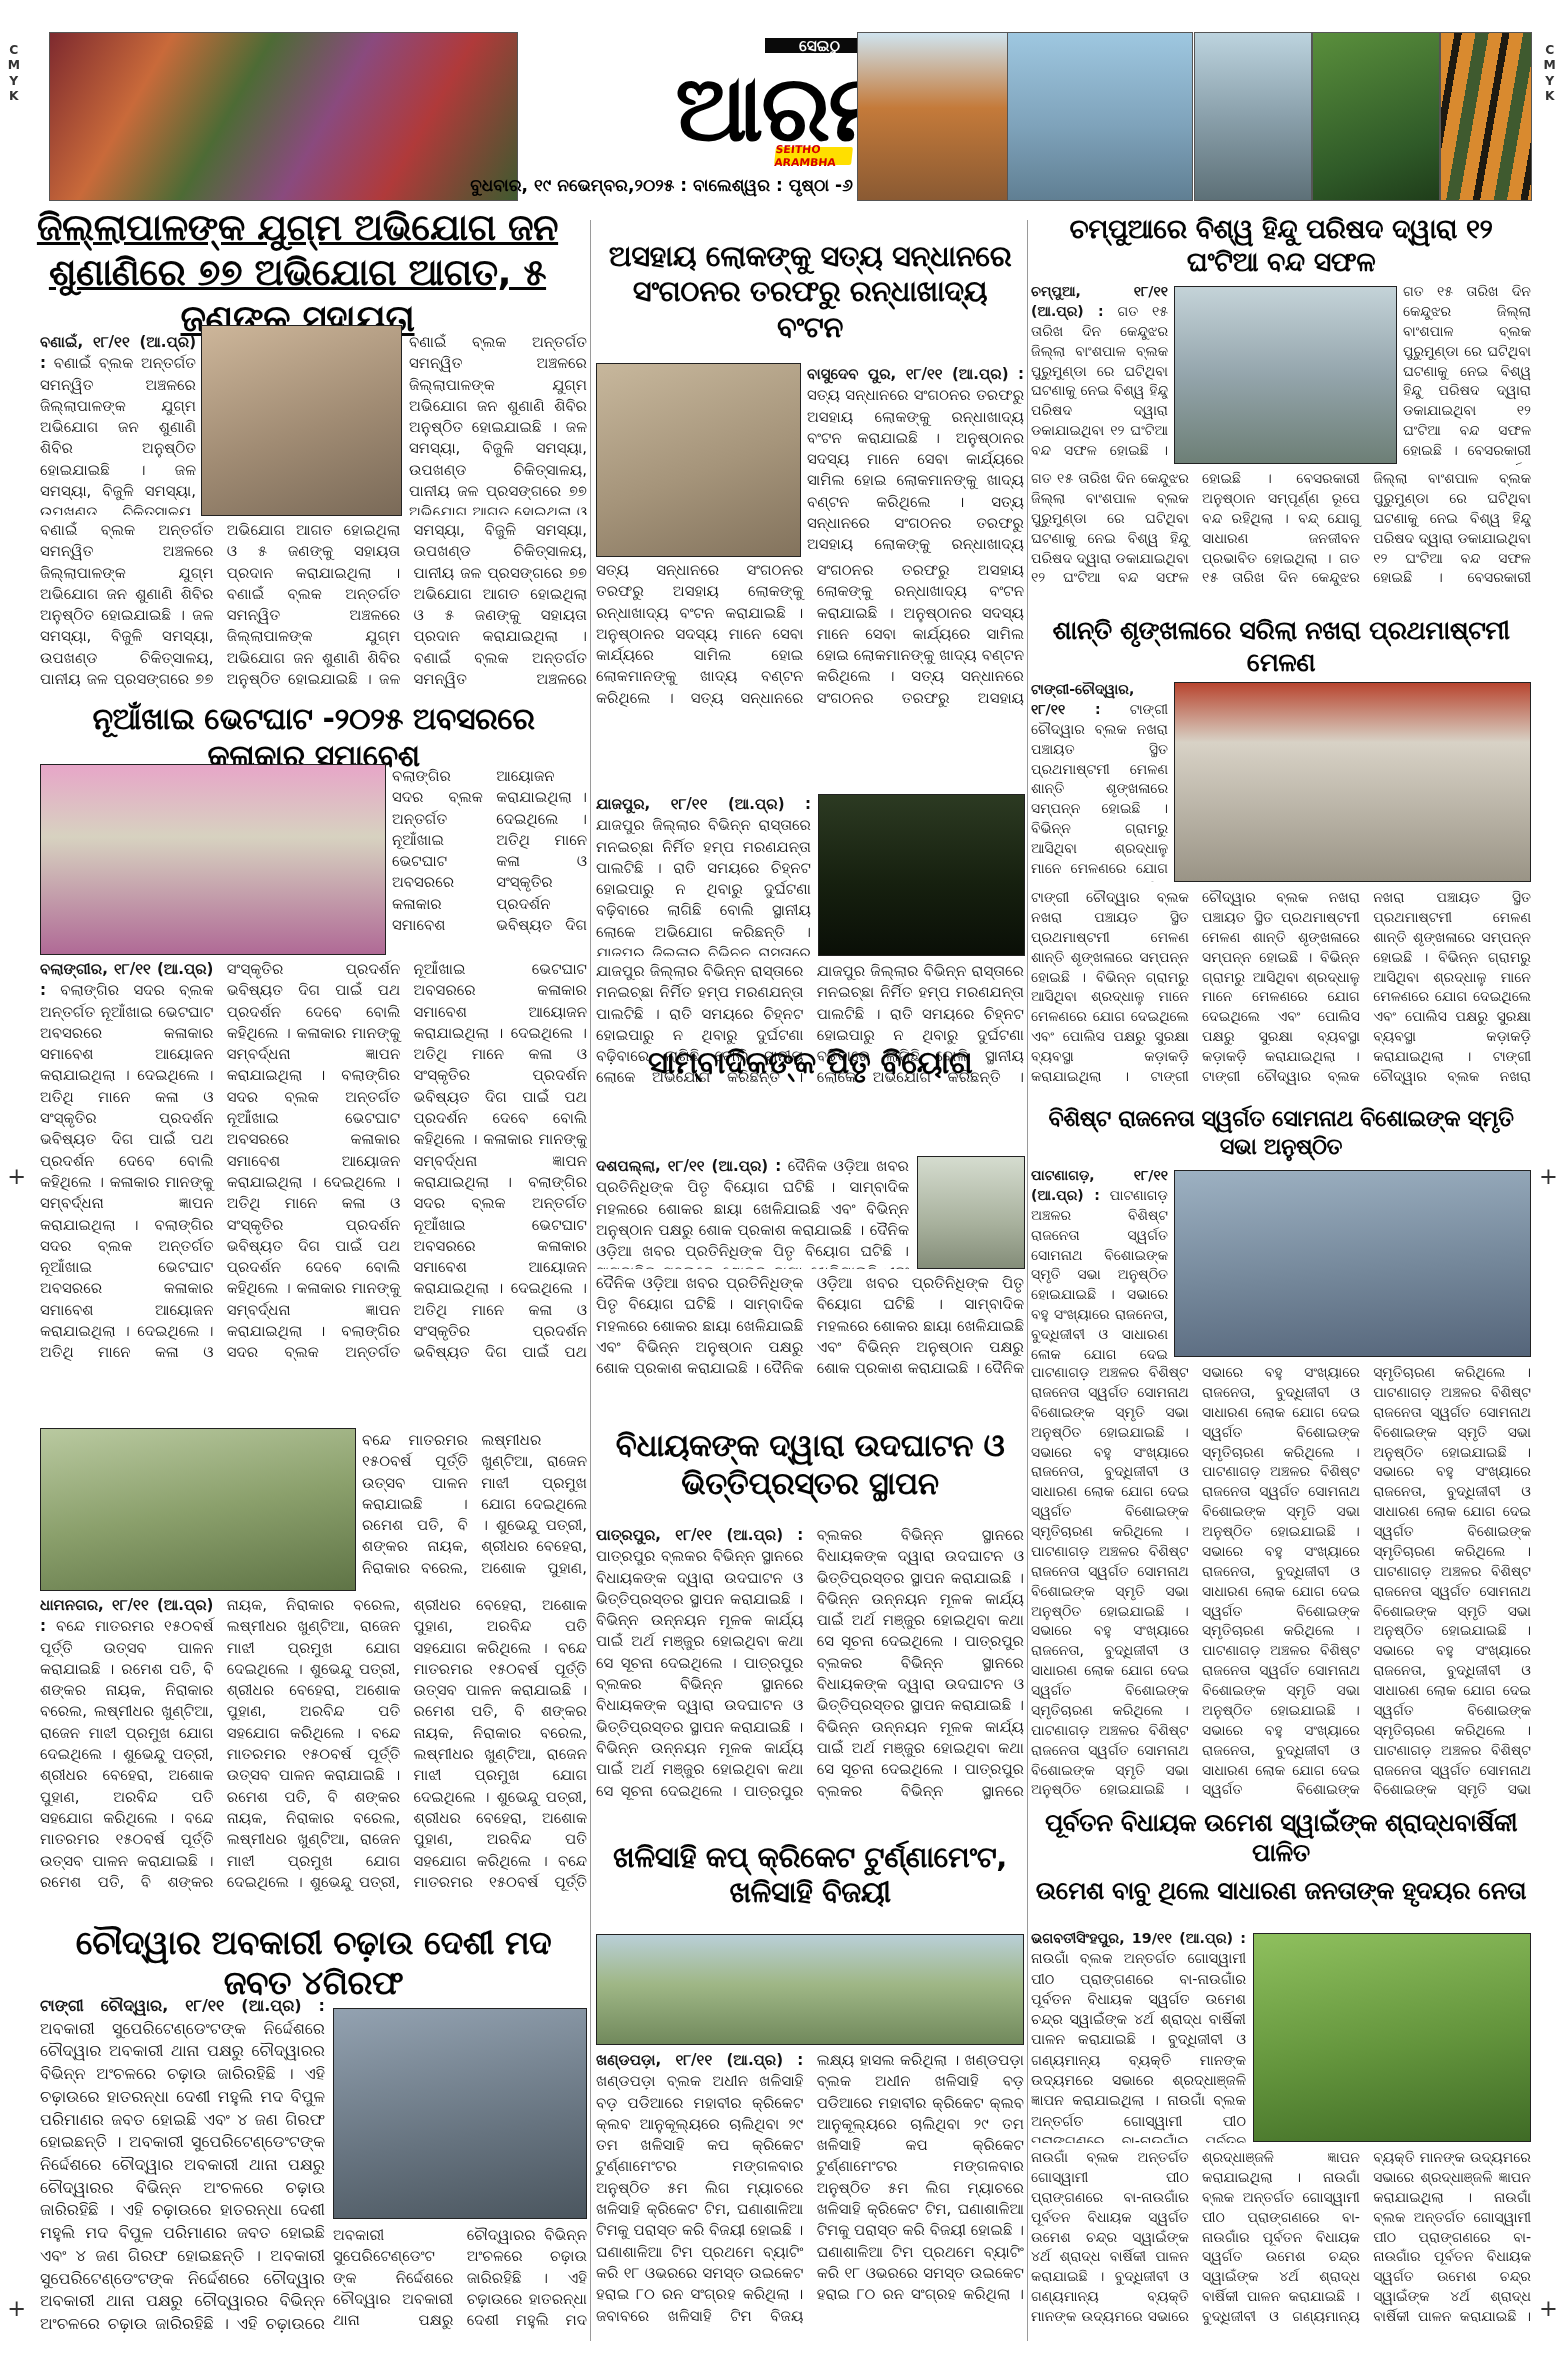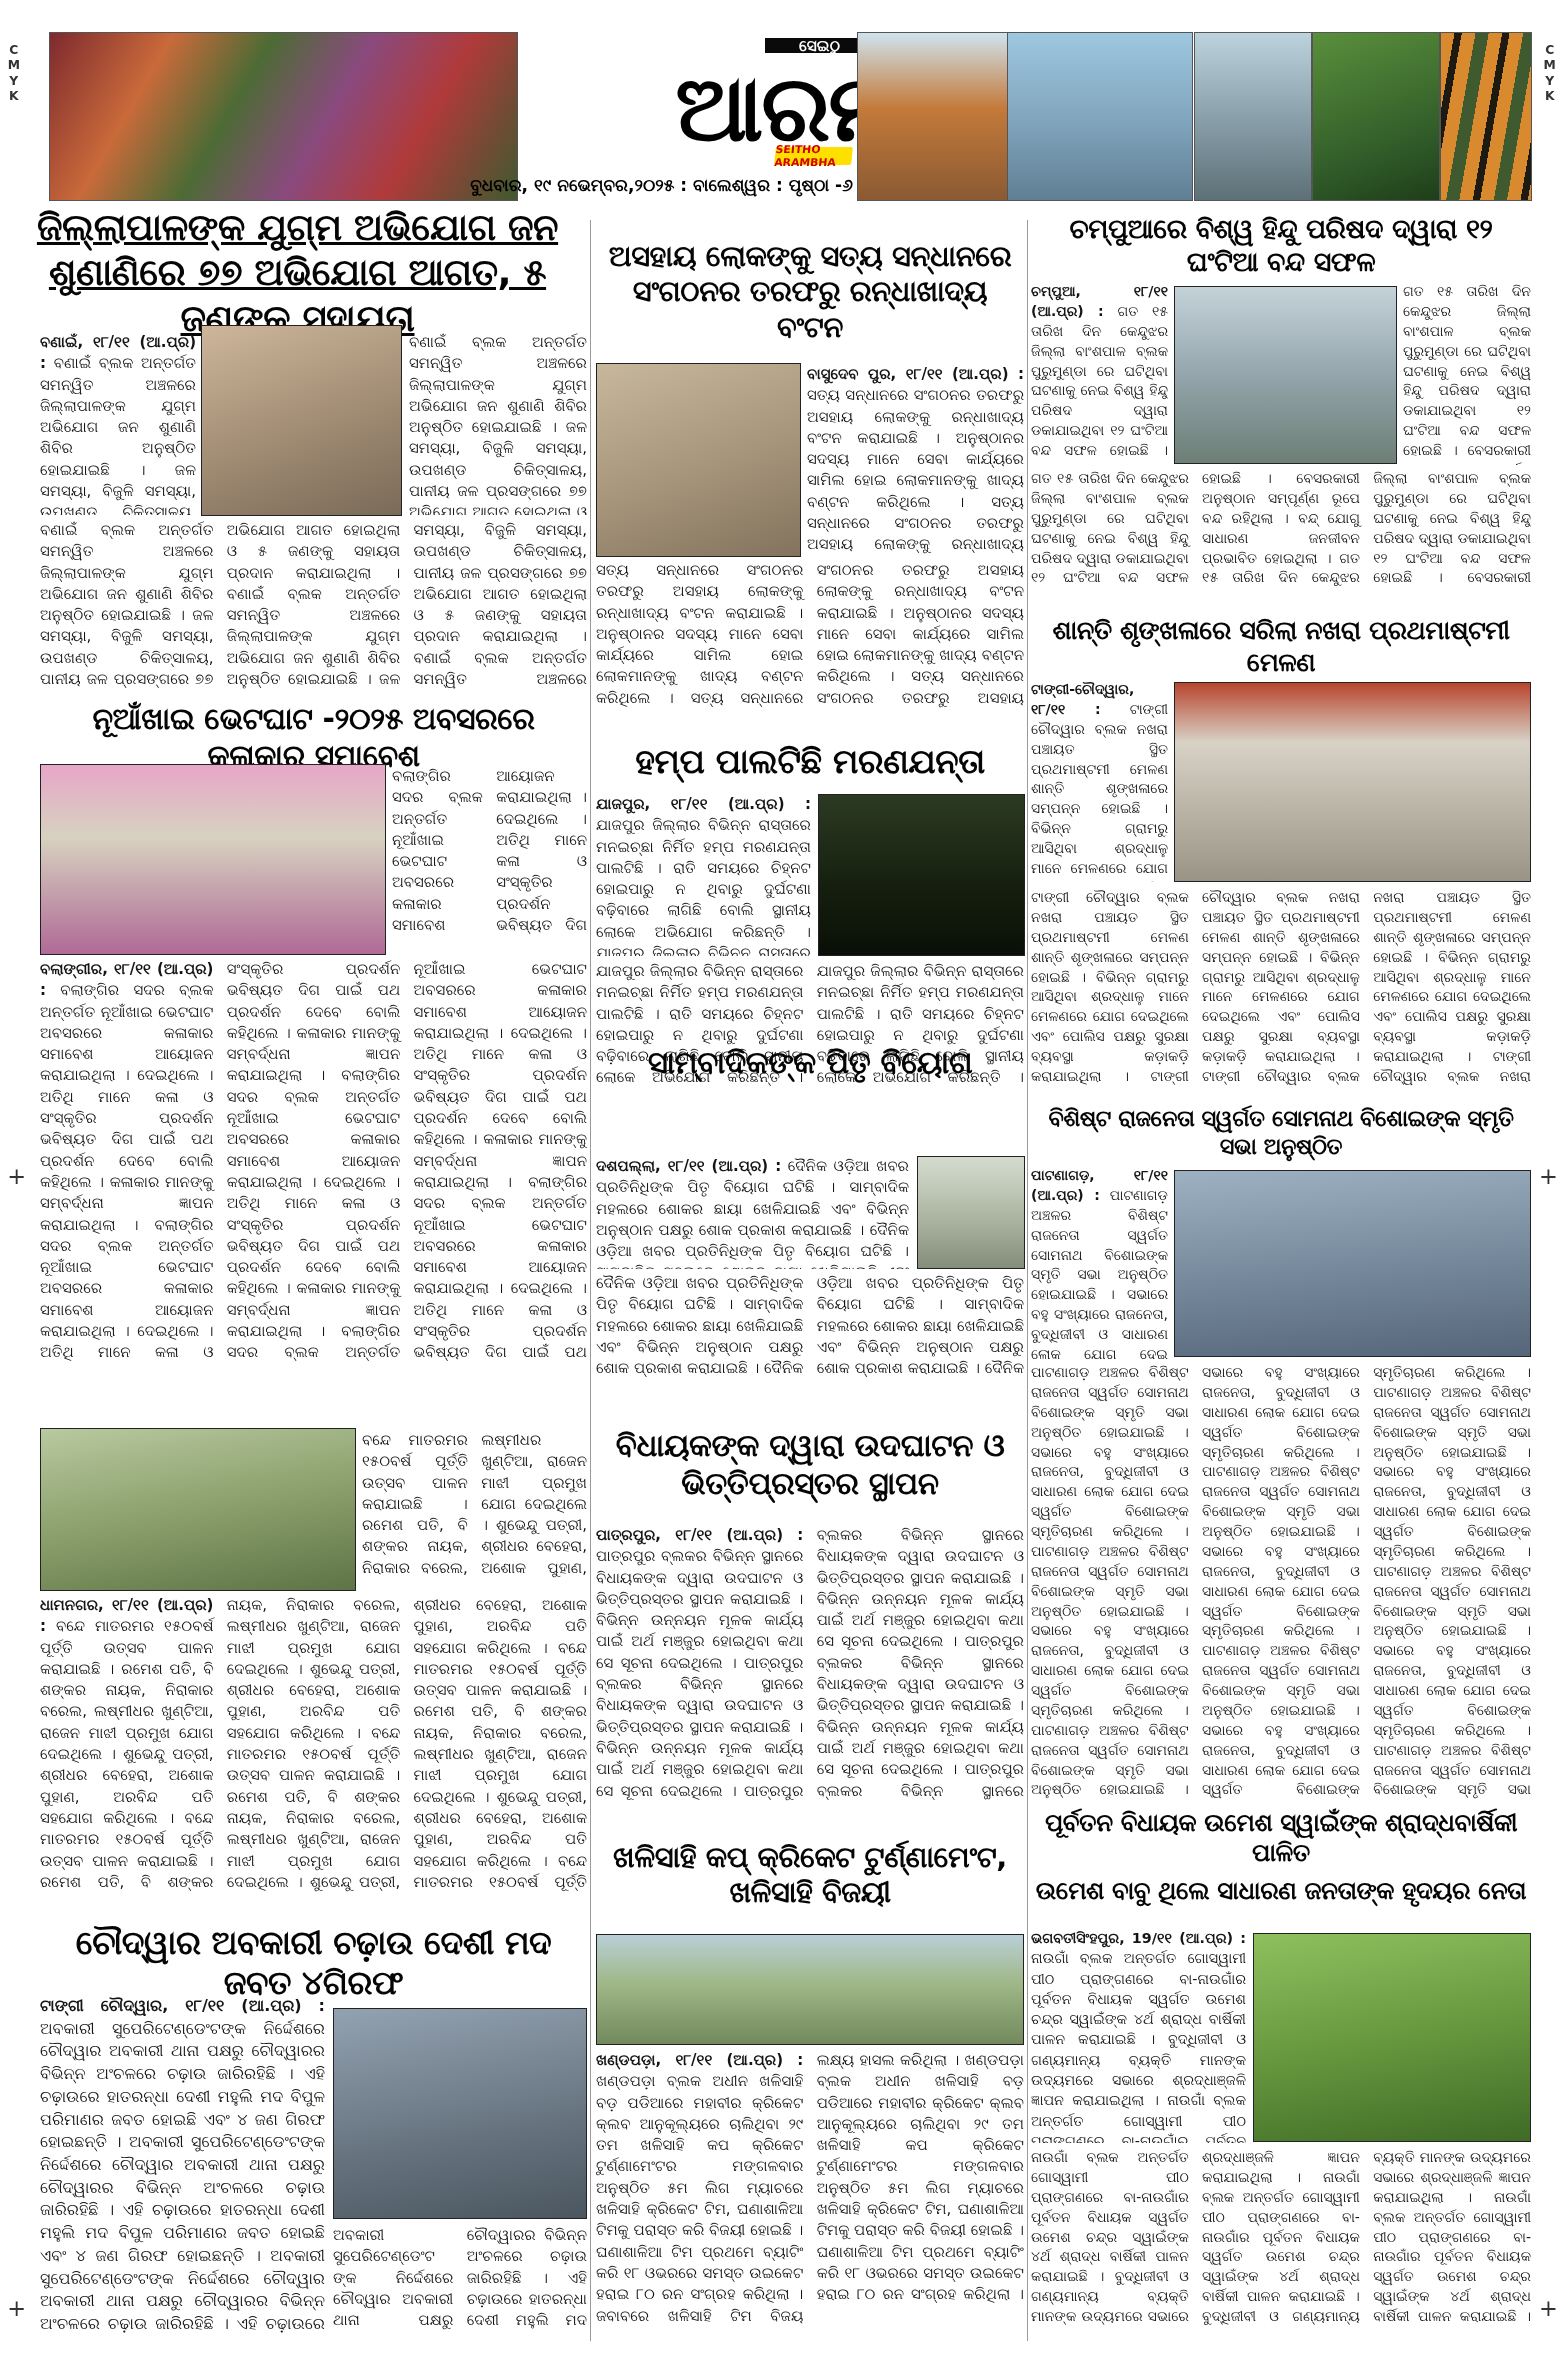--- a/index.html
+++ b/index.html
@@ -146,23 +146,20 @@
   </div>
   <div class="abs photo ph-relief" style="left:596px;top:363px;width:205px;height:194px;"></div>
   <div class="abs body-text" style="left:807px;top:364px;width:217px;height:193px;">
     <span class="byline">ବାସୁଦେବ ପୁର, ୧୮/୧୧ (ଆ.ପ୍ର) :</span>
     <span>ସତ୍ୟ ସନ୍ଧାନରେ ସଂଗଠନର ତରଫରୁ ଅସହାୟ ଲୋକଙ୍କୁ ରନ୍ଧାଖାଦ୍ୟ ବଂଟନ କରାଯାଇଛି । ଅନୁଷ୍ଠାନର ସଦସ୍ୟ ମାନେ ସେବା କାର୍ଯ୍ୟରେ ସାମିଲ ହୋଇ ଲୋକମାନଙ୍କୁ ଖାଦ୍ୟ ବଣ୍ଟନ କରିଥିଲେ । ସତ୍ୟ ସନ୍ଧାନରେ ସଂଗଠନର ତରଫରୁ ଅସହାୟ ଲୋକଙ୍କୁ ରନ୍ଧାଖାଦ୍ୟ ବଂଟନ କରାଯାଇଛି । ଅନୁଷ୍ଠାନର ସଦସ୍ୟ ମାନେ ସେବା କାର୍ଯ୍ୟରେ ସାମିଲ ହୋଇ ଲୋକମାନଙ୍କୁ ଖାଦ୍ୟ ବଣ୍ଟନ କରିଥିଲେ ।</span>
   </div>
   <div class="abs body-text cols2" style="left:596px;top:560px;width:428px;height:157px;">
     <span>ସତ୍ୟ ସନ୍ଧାନରେ ସଂଗଠନର ତରଫରୁ ଅସହାୟ ଲୋକଙ୍କୁ ରନ୍ଧାଖାଦ୍ୟ ବଂଟନ କରାଯାଇଛି । ଅନୁଷ୍ଠାନର ସଦସ୍ୟ ମାନେ ସେବା କାର୍ଯ୍ୟରେ ସାମିଲ ହୋଇ ଲୋକମାନଙ୍କୁ ଖାଦ୍ୟ ବଣ୍ଟନ କରିଥିଲେ । ସତ୍ୟ ସନ୍ଧାନରେ ସଂଗଠନର ତରଫରୁ ଅସହାୟ ଲୋକଙ୍କୁ ରନ୍ଧାଖାଦ୍ୟ ବଂଟନ କରାଯାଇଛି । ଅନୁଷ୍ଠାନର ସଦସ୍ୟ ମାନେ ସେବା କାର୍ଯ୍ୟରେ ସାମିଲ ହୋଇ ଲୋକମାନଙ୍କୁ ଖାଦ୍ୟ ବଣ୍ଟନ କରିଥିଲେ । ସତ୍ୟ ସନ୍ଧାନରେ ସଂଗଠନର ତରଫରୁ ଅସହାୟ ଲୋକଙ୍କୁ ରନ୍ଧାଖାଦ୍ୟ ବଂଟନ କରାଯାଇଛି । ଅନୁଷ୍ଠାନର ସଦସ୍ୟ ମାନେ ସେବା କାର୍ଯ୍ୟରେ ସାମିଲ ହୋଇ ଲୋକମାନଙ୍କୁ ଖାଦ୍ୟ ବଣ୍ଟନ କରିଥିଲେ ।</span>
   </div>
 
-  <div class="abs headline" style="left:596px;top:737px;width:428px;height:49px;font-size:34px;">
-    <span>ହମ୍ପ ପାଲଟିଛି ମରଣଯନ୍ତା</span>
-  </div>
   <div class="abs body-text" style="left:596px;top:794px;width:215px;height:162px;">
     <span class="byline">ଯାଜପୁର, ୧୮/୧୧ (ଆ.ପ୍ର) :</span>
     <span>ଯାଜପୁର ଜିଲ୍ଲାର ବିଭିନ୍ନ ରାସ୍ତାରେ ମନଇଚ୍ଛା ନିର୍ମିତ ହମ୍ପ ମରଣଯନ୍ତା ପାଲଟିଛି । ରାତି ସମୟରେ ଚିହ୍ନଟ ହୋଇପାରୁ ନ ଥିବାରୁ ଦୁର୍ଘଟଣା ବଢ଼ିବାରେ ଲାଗିଛି ବୋଲି ସ୍ଥାନୀୟ ଲୋକେ ଅଭିଯୋଗ କରିଛନ୍ତି । ଯାଜପୁର ଜିଲ୍ଲାର ବିଭିନ୍ନ ରାସ୍ତାରେ ମନଇଚ୍ଛା ନିର୍ମିତ ହମ୍ପ ମରଣଯନ୍ତା ପାଲଟିଛି । ରାତି ସମୟରେ ଚିହ୍ନଟ ହୋଇପାରୁ ନ ଥିବାରୁ ଦୁର୍ଘଟଣା ବଢ଼ିବାରେ ଲାଗିଛି ବୋଲି ସ୍ଥାନୀୟ ଲୋକେ ଅଭିଯୋଗ କରିଛନ୍ତି ।</span>
   </div>
   <div class="abs photo ph-night-road" style="left:818px;top:794px;width:207px;height:162px;"></div>
   <div class="abs body-text cols2" style="left:596px;top:961px;width:428px;height:130px;">
     <span>ଯାଜପୁର ଜିଲ୍ଲାର ବିଭିନ୍ନ ରାସ୍ତାରେ ମନଇଚ୍ଛା ନିର୍ମିତ ହମ୍ପ ମରଣଯନ୍ତା ପାଲଟିଛି । ରାତି ସମୟରେ ଚିହ୍ନଟ ହୋଇପାରୁ ନ ଥିବାରୁ ଦୁର୍ଘଟଣା ବଢ଼ିବାରେ ଲାଗିଛି ବୋଲି ସ୍ଥାନୀୟ ଲୋକେ ଅଭିଯୋଗ କରିଛନ୍ତି । ଯାଜପୁର ଜିଲ୍ଲାର ବିଭିନ୍ନ ରାସ୍ତାରେ ମନଇଚ୍ଛା ନିର୍ମିତ ହମ୍ପ ମରଣଯନ୍ତା ପାଲଟିଛି । ରାତି ସମୟରେ ଚିହ୍ନଟ ହୋଇପାରୁ ନ ଥିବାରୁ ଦୁର୍ଘଟଣା ବଢ଼ିବାରେ ଲାଗିଛି ବୋଲି ସ୍ଥାନୀୟ ଲୋକେ ଅଭିଯୋଗ କରିଛନ୍ତି । ଯାଜପୁର ଜିଲ୍ଲାର ବିଭିନ୍ନ ରାସ୍ତାରେ ମନଇଚ୍ଛା ନିର୍ମିତ ହମ୍ପ ମରଣଯନ୍ତା ପାଲଟିଛି । ରାତି ସମୟରେ ଚିହ୍ନଟ ହୋଇପାରୁ ନ ଥିବାରୁ ଦୁର୍ଘଟଣା ବଢ଼ିବାରେ ଲାଗିଛି ବୋଲି ସ୍ଥାନୀୟ ଲୋକେ ଅଭିଯୋଗ କରିଛନ୍ତି ।</span>
   </div>
 
   <div class="abs headline" style="left:596px;top:1040px;width:428px;height:45px;font-size:31px;">

